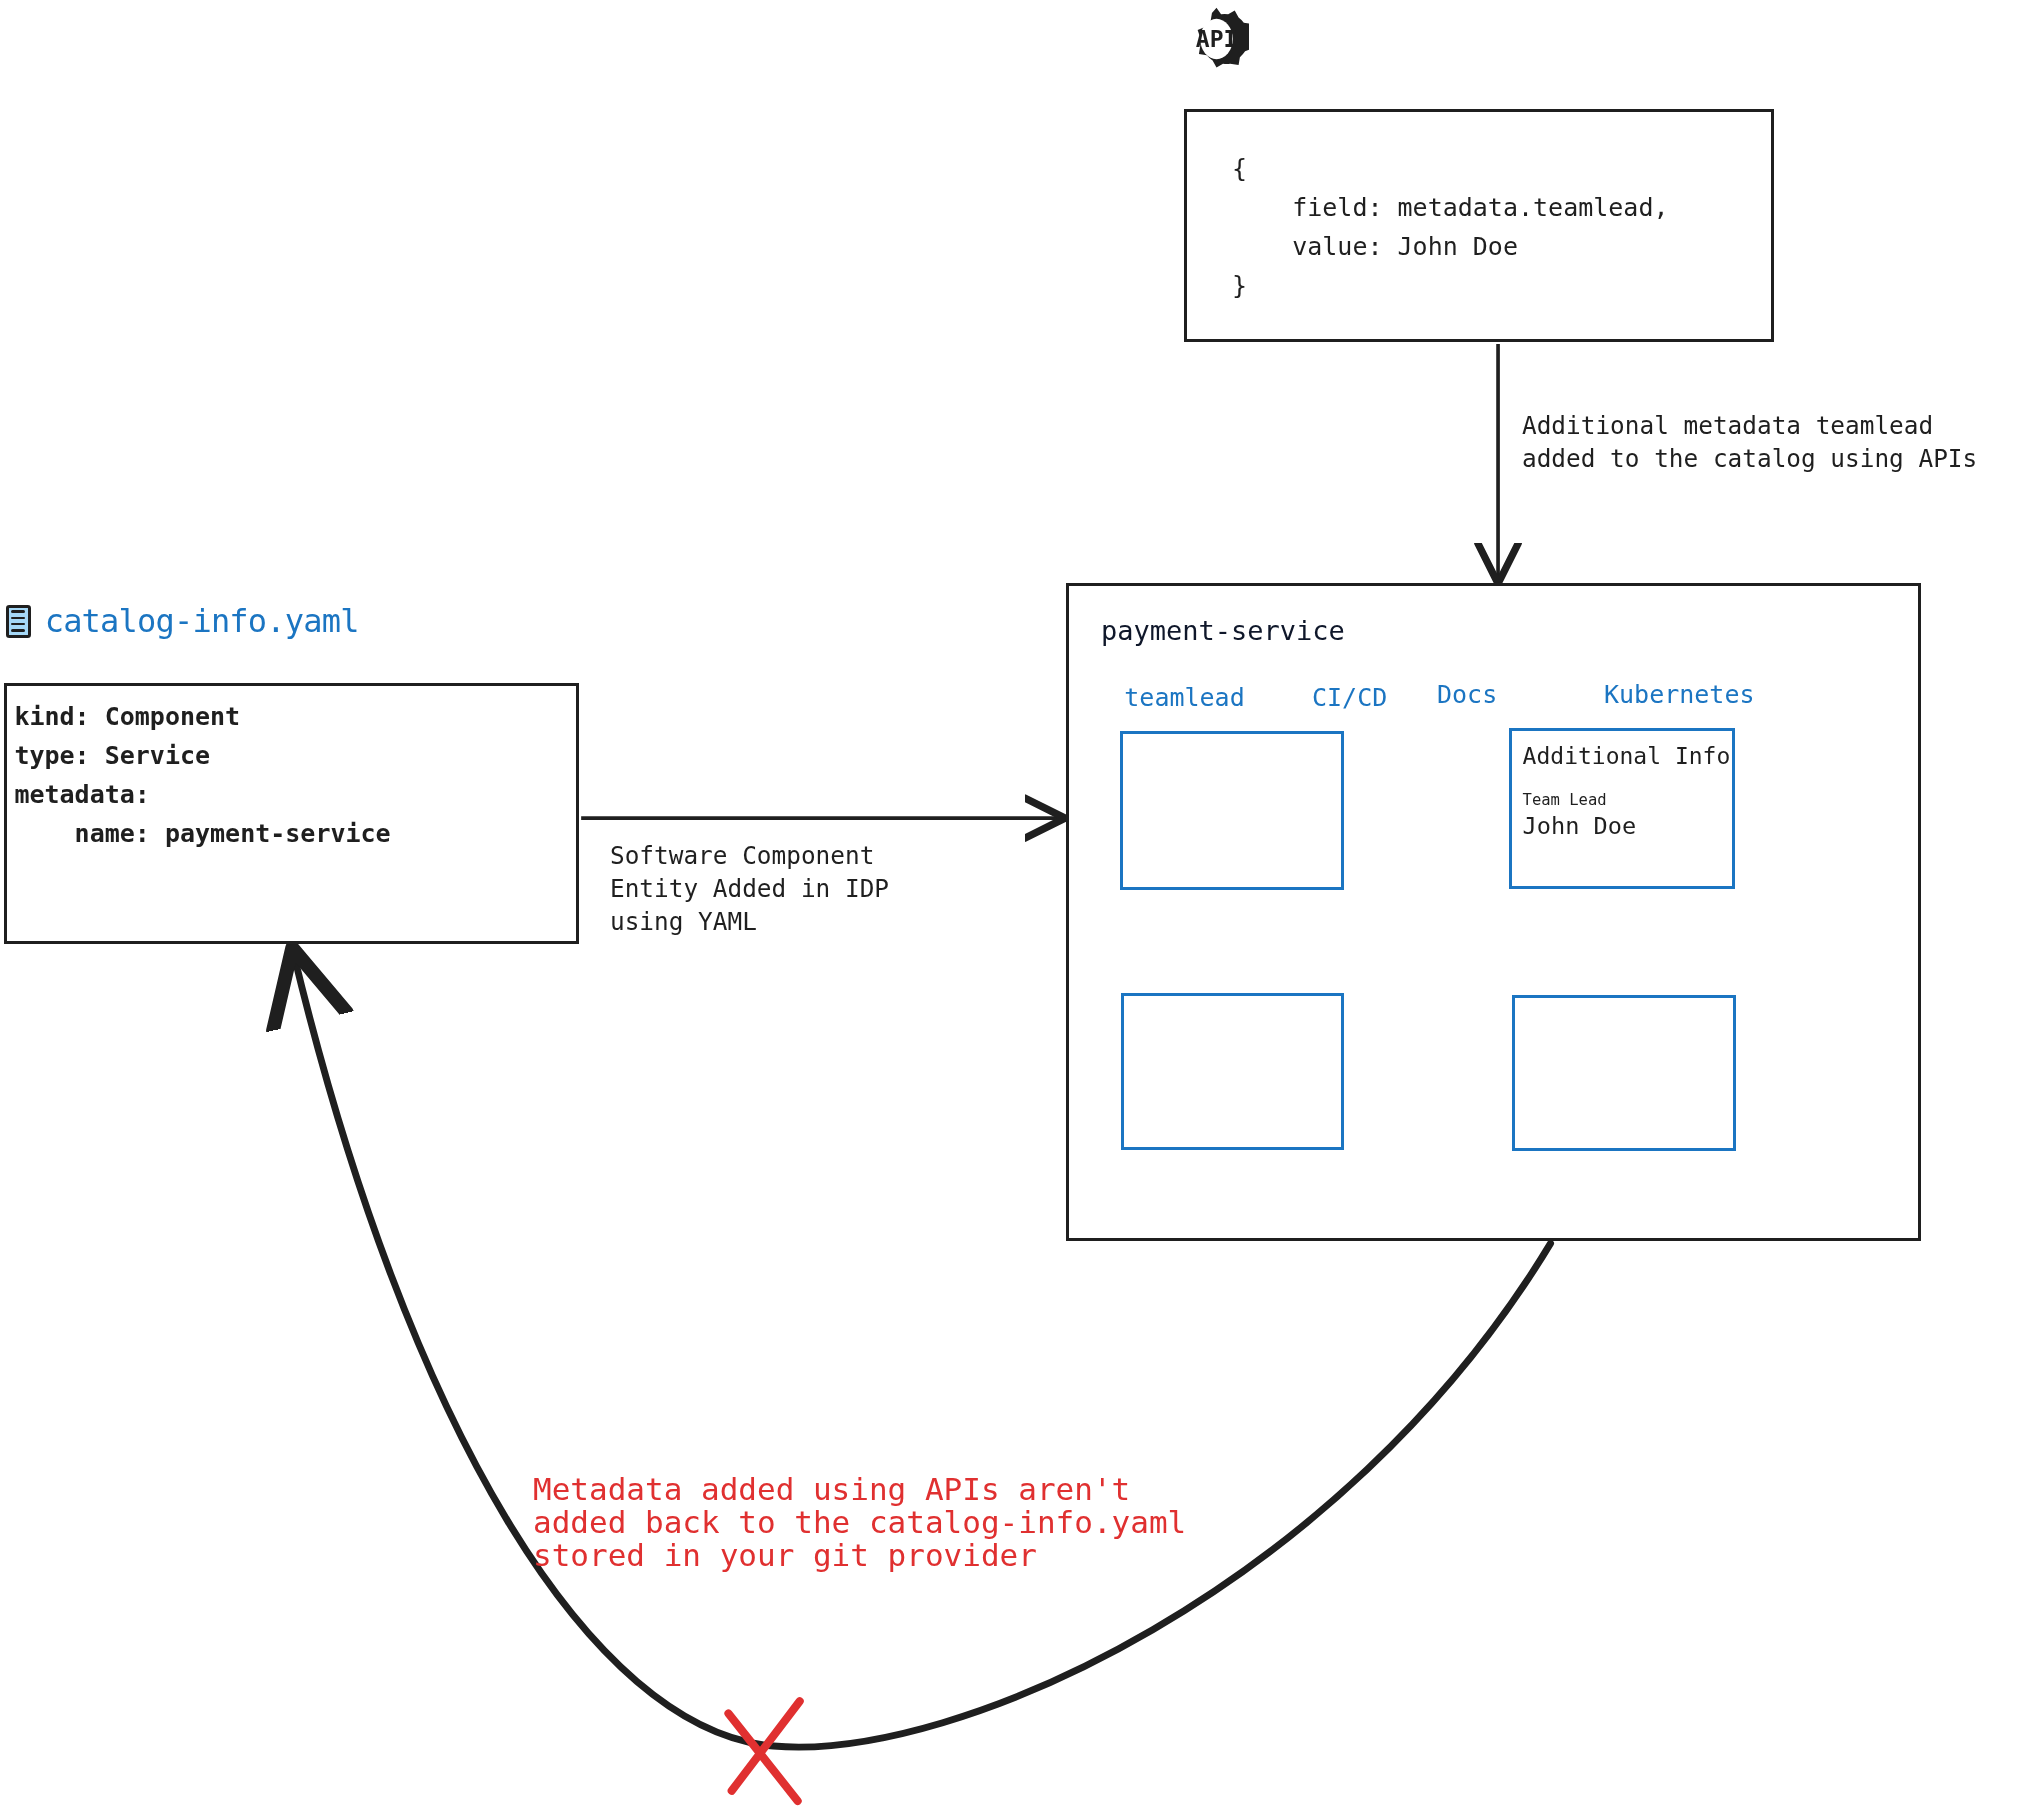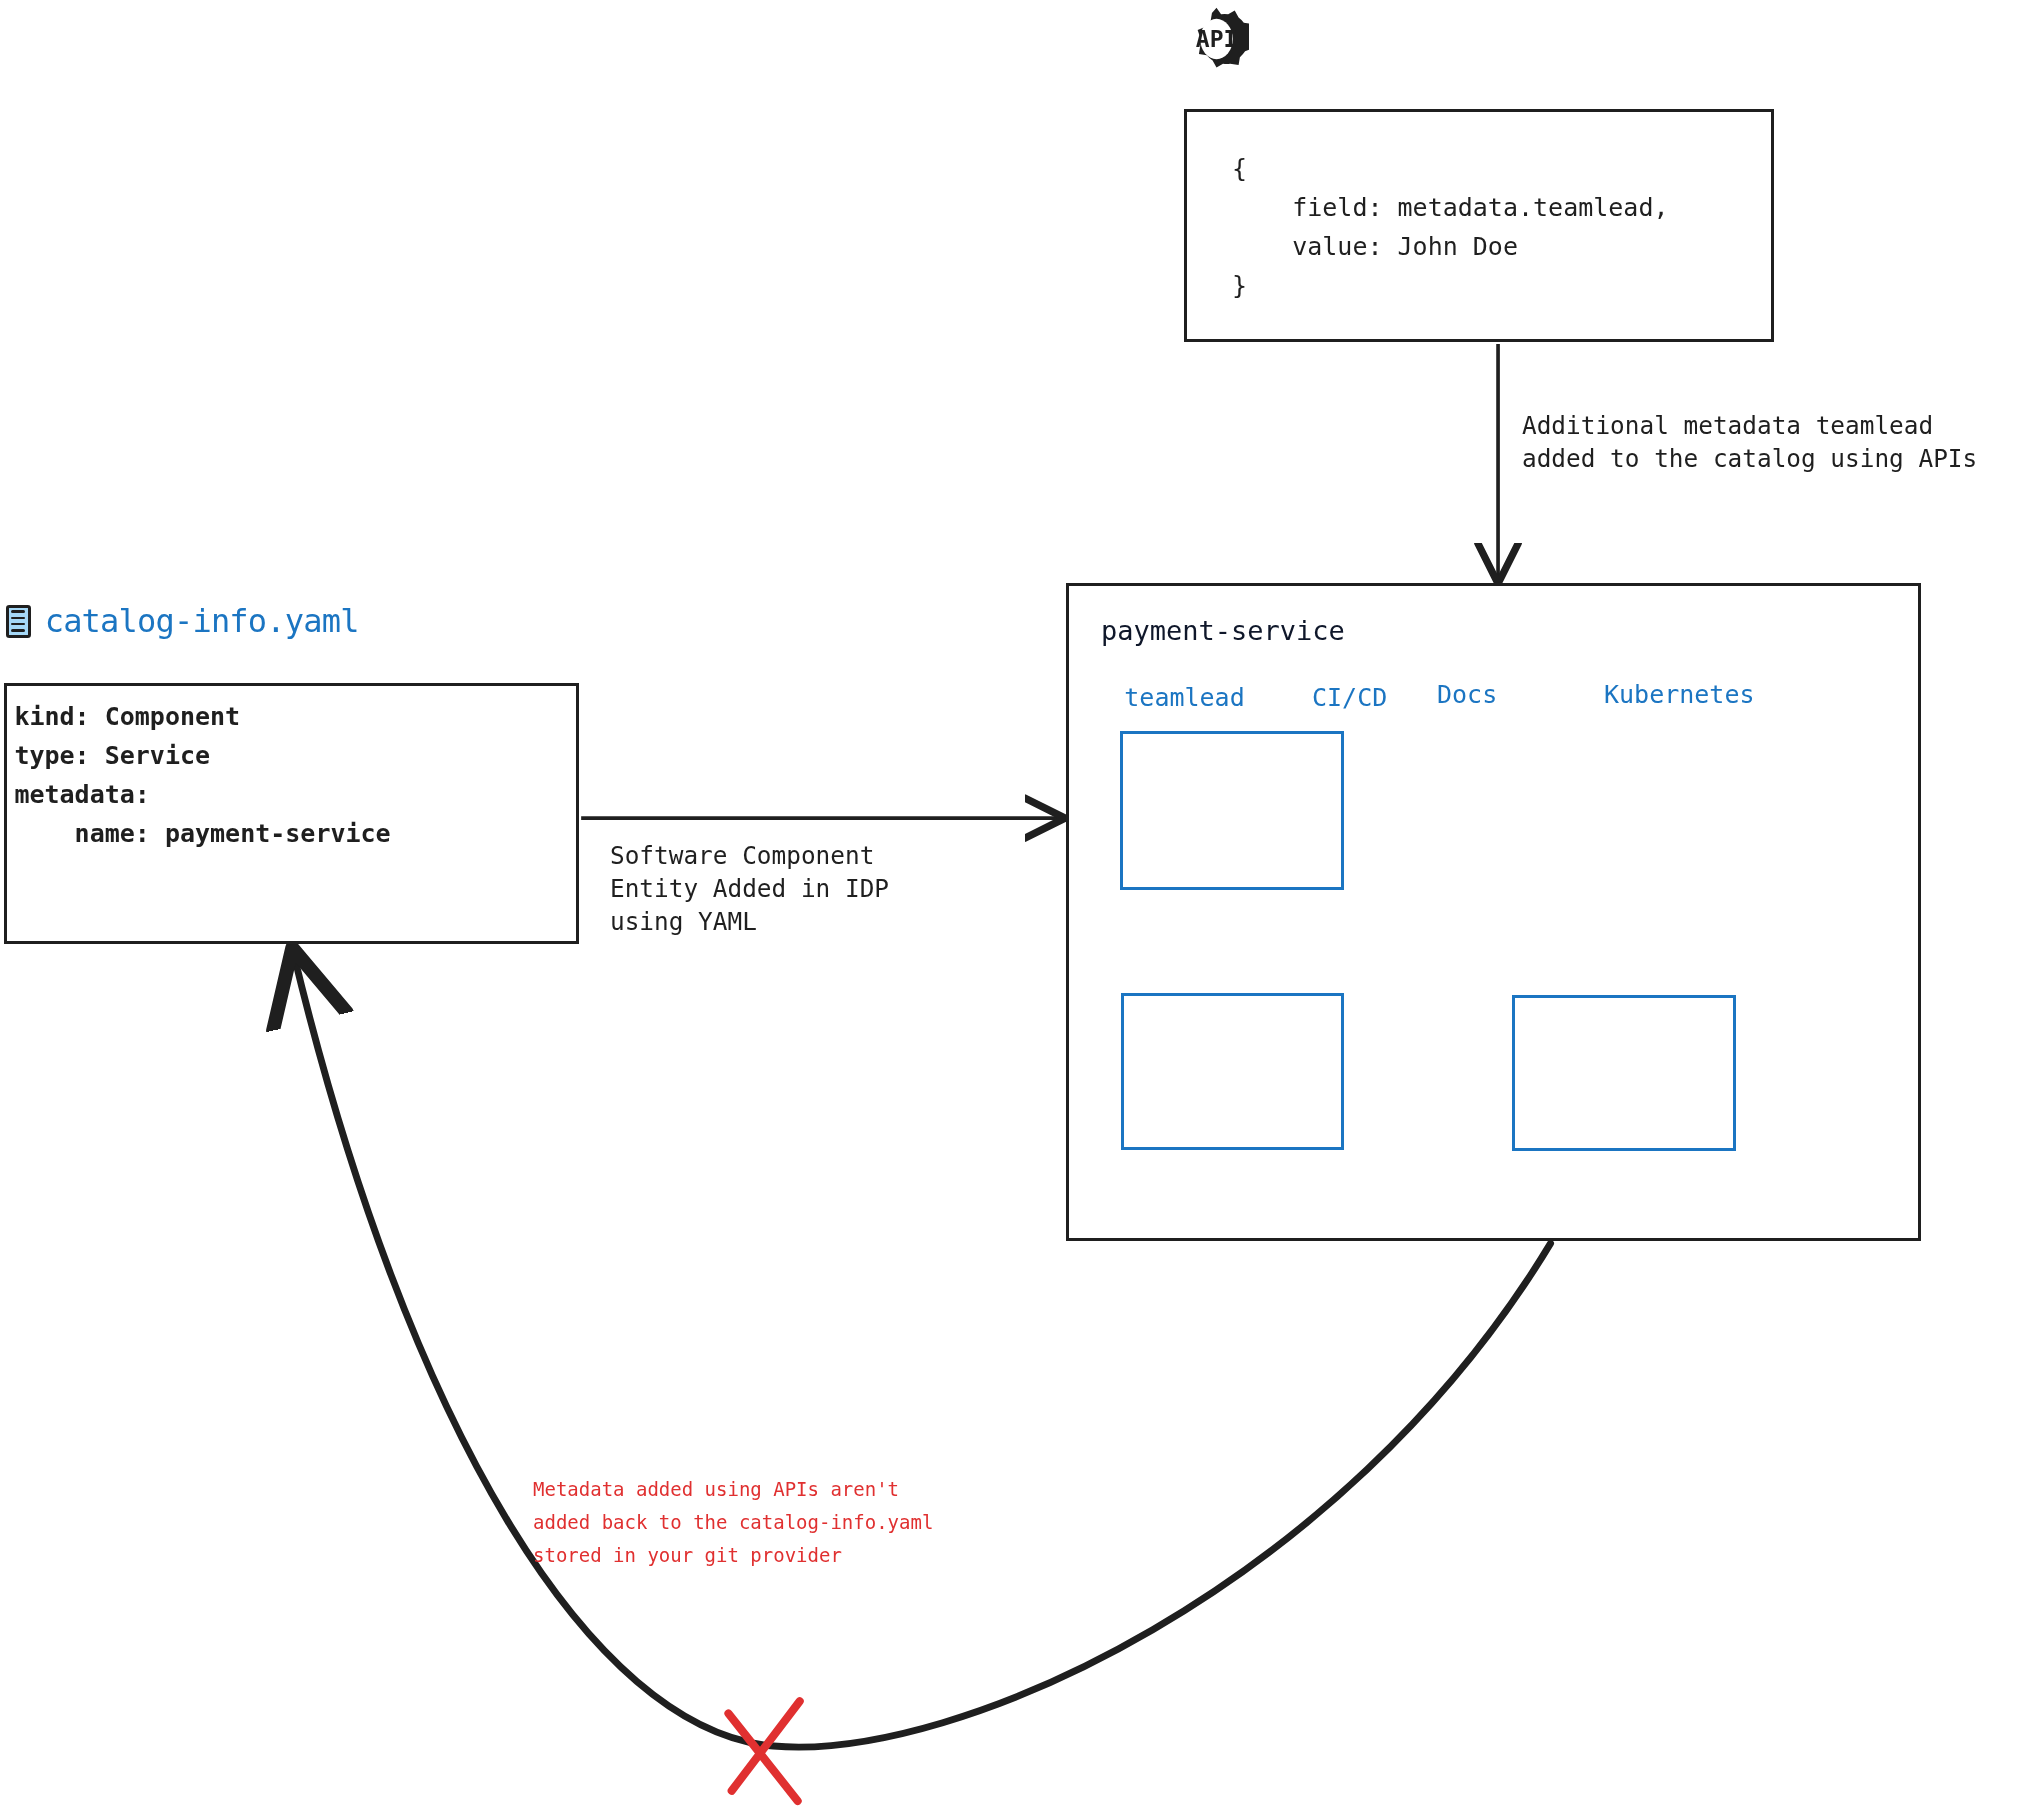--- a/index.html
+++ b/index.html
@@ -58,21 +58,21 @@
     font-family:"DejaVu Sans Mono", monospace;
     color:#1f1f1f;
     white-space:pre;
     font-size:24.4px;
     line-height:33px;
   }
   .warn{
     font-family:"DejaVu Sans Mono", monospace;
     color:#e03030;
     white-space:pre;
-    font-size:19px;
+    font-size:31px;
     line-height:33px;
   }
   .card-head{
     font-family:"DejaVu Sans Mono", monospace;
     color:#1f1f1f;
     white-space:pre;
     font-size:23px;
   }
   .card-label{
     font-family:"DejaVu Sans Mono", monospace;
@@ -190,20 +190,25 @@
 
     <div class="abs" style="left:39px; top:97px; width:782px; height:37px;">
       <div class="tab abs" style="left:16.3px; top:0;">teamlead</div>
       <div class="tab abs" style="left:204px; top:0;">CI/CD</div>
       <div class="tab abs" style="left:329px; top:-3.3px;">Docs</div>
       <div class="tab abs" style="left:464px; top:-3.3px;margin-left:32px;">Kubernetes</div>
     </div>
 
     <div class="abs blue-card" style="left:51px; top:145px; width:224px; height:159px;"></div>
 
+    <div class="abs blue-card" style="left:440px; top:142px; width:226px; height:161px;">
+      <div class="card-head abs" style="left:10.6px; top:12.2px;">Additional Info</div>
+      <div class="card-label abs" style="left:10.6px; top:60px;">Team Lead</div>
+      <div class="card-value abs" style="left:10.6px; top:81px;">John Doe</div>
+    </div>
 
     <div class="abs blue-card" style="left:52px; top:407px; width:223px; height:157px;"></div>
 
     <div class="abs blue-card" style="left:443px; top:409px; width:224px; height:156px;"></div>
   </div>
 
   <div class="abs warn" style="left:533px; top:1473px; width:651px;">Metadata added using APIs aren't
 added back to the catalog-info.yaml
 stored in your git provider</div>
 

